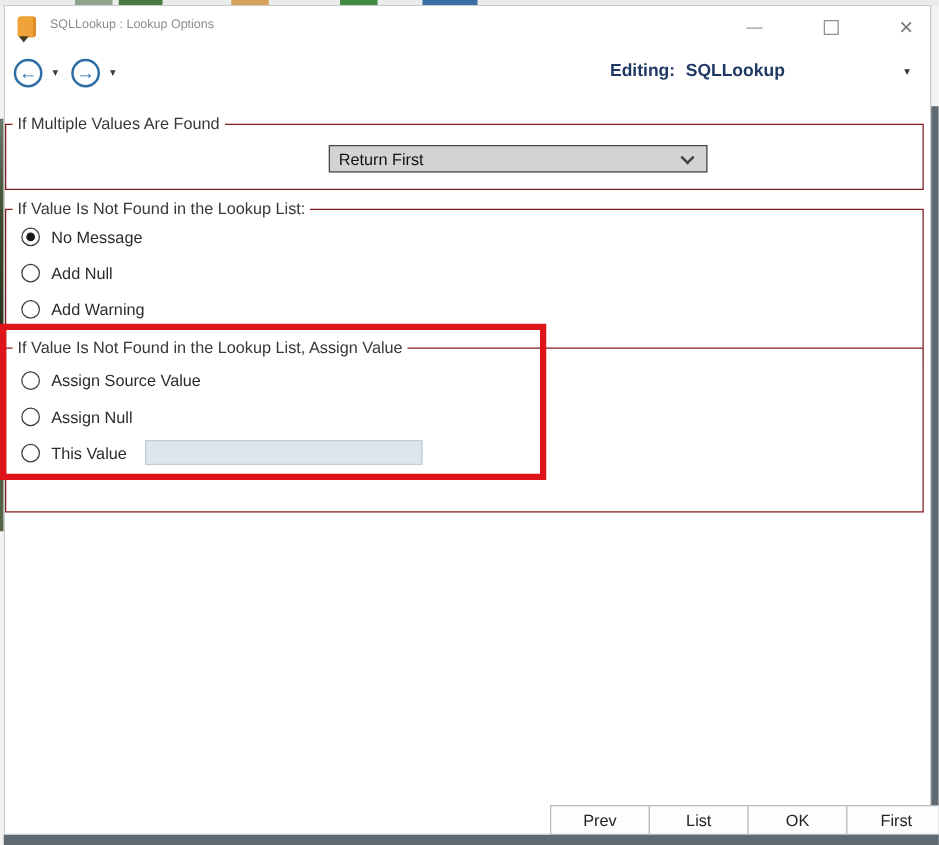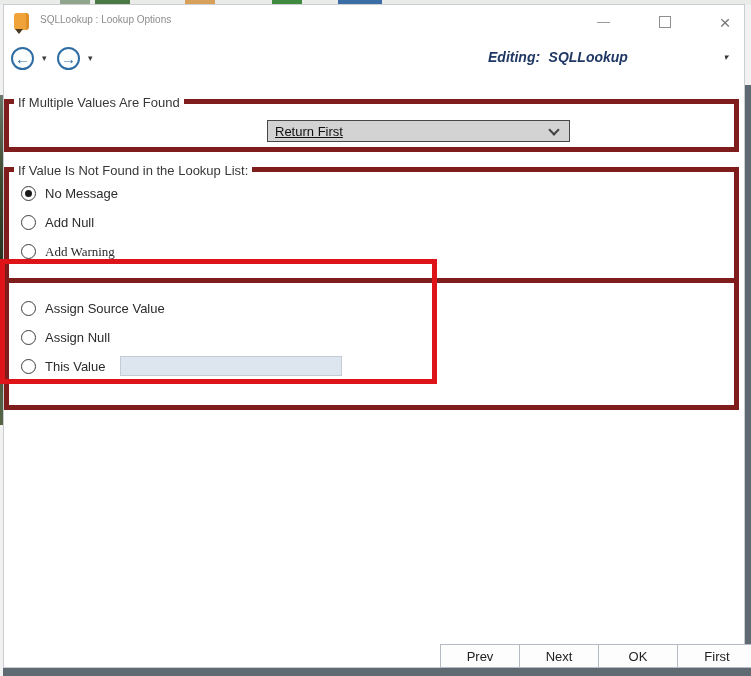--- a/index.html
+++ b/index.html
@@ -37,48 +37,48 @@
   .glyph-close { font-size:19px; color:#7a7a7a; line-height:1; }
 
   
   .navbtn { position:absolute; width:23px; height:23px; border:2px solid #2e6da4; border-radius:50%;
     background:#fdfefe; color:#2e6da4; display:flex; align-items:center; justify-content:center;
     font-size:15px; font-weight:bold; top:47px; }
   .nav-back { left:11px; } .nav-fwd { left:57px; }
   .nav-caret { position:absolute; top:53px; font-size:9px; color:#3a3a3a; }
   .caret-back { left:42px; } .caret-fwd { left:88px; }
 
-  .editing-combo { position:absolute; left:488px; top:48px; width:242px; height:22px;font-style:italic; }
+  .editing-combo { position:absolute; left:488px; top:48px; width:242px; height:22px; }
   .editing-label { font-weight:bold; color:#1f3864; font-size:14px; }
   .editing-value { font-weight:bold; color:#1f3864; font-size:14px; margin-left:4px; }
   .editing-caret { position:absolute; right:2px; top:4px; font-size:9px; color:#333; }
 
   
-  .groupbox { position:absolute; border:5px solid #7f1d1d; background:#fff; }
+  .groupbox { position:absolute; border:1px solid #7f1d1d; background:#fff; }
   .group-title { position:absolute; top:-9px; left:5px; background:#fff; padding:0 4px;
     font-size:13px; color:#383838; white-space:nowrap; }
   .g1 { left:4px; top:99px;  width:735px; height:53px;  }
   .g2 { left:4px; top:167px; width:735px; height:124px; }
   .g3 { left:4px; top:278px; width:735px; height:132px; }
 
   .field-label { position:absolute; left:14px; top:17px; font-size:13px; color:#333; }
 
   .dropdown { position:absolute; left:258px; top:16px; width:303px; height:22px;
     background:#d3d3d3; border:1px solid #474747; font-size:13px; color:#111;
-    display:flex; align-items:center; padding-left:7px;text-decoration:underline; }
+    display:flex; align-items:center; padding-left:7px; }
   .dropdown .chev { position:absolute; right:11px; top:5px; width:8px; height:8px;
     border-right:2px solid #444; border-bottom:2px solid #444; transform:rotate(45deg); }
 
   .radio-row { position:absolute; left:12px; display:flex; align-items:flex-start; height:18px; }
   .radio { width:15px; height:15px; border:1px solid #3d3d3d; border-radius:50%; background:#fff;
     display:flex; align-items:center; justify-content:center; flex:0 0 auto; }
   .radio.checked::after { content:""; width:7px; height:7px; border-radius:50%; background:#1a1a1a; }
   .radio-label { margin-left:9px; font-size:13px; color:#2b2b2b; white-space:nowrap; }
 
-  .g2 .r0 { top:14px; } .g2 .r1 { top:43px; } .g2 .r2 { top:72px;font-family:Liberation Serif, serif; }
+  .g2 .r0 { top:14px; } .g2 .r1 { top:43px; } .g2 .r2 { top:72px; }
   .g3 .r0 { top:18px; } .g3 .r1 { top:47px; } .g3 .r2 { top:76px; }
 
   .value-input { position:absolute; left:111px; top:73px; width:222px; height:20px;
     background:#dde5ee; border:1px solid #c3ccd6; font-size:13px; color:#222; padding:0 4px; }
 
   
   .highlight-rect { position:absolute; left:0px; top:259px; width:437px; height:125px;
     border:5px solid #df1418; pointer-events:none; background:transparent; }
 
   
@@ -153,20 +153,21 @@
       <span class="radio"></span>
       <span class="radio-label">Add Null</span>
     </div>
     <div class="radio-row r2">
       <span class="radio"></span>
       <span class="radio-label">Add Warning</span>
     </div>
   </div>
 
   <div class="groupbox g3">
+    <span class="group-title">If Value Is Not Found in the Lookup List, Assign Value</span>
     <div class="radio-row r0">
       <span class="radio"></span>
       <span class="radio-label">Assign Source Value</span>
     </div>
     <div class="radio-row r1">
       <span class="radio"></span>
       <span class="radio-label">Assign Null</span>
     </div>
     <div class="radio-row r2">
       <span class="radio"></span>
@@ -175,21 +176,21 @@
     <input class="value-input" value="" style="">
   </div>
 
   <div class="highlight-rect"></div>
 
   <div class="footer">
     <div class="fbtn">
         <span>Prev</span>
       </div>
     <div class="fbtn">
-        <span>Next</span>
+        <span>List</span>
       </div>
     <div class="fbtn">
         <span>OK</span>
       </div>
     <div class="fbtn">
         <span>First</span>
       </div>
   </div>
 
 </div>

